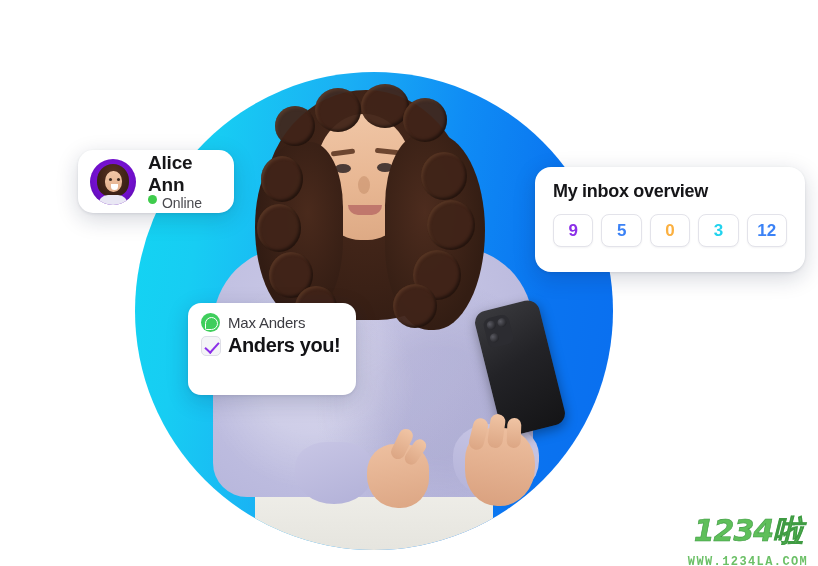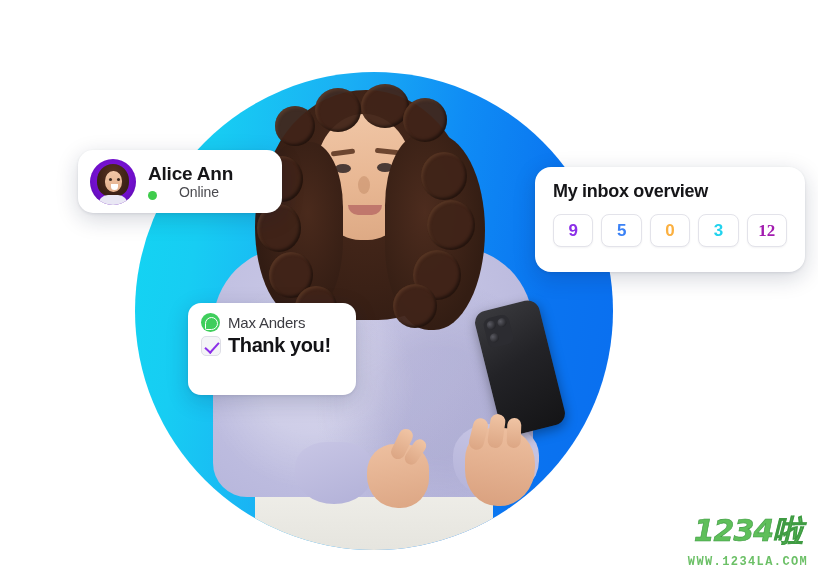--- a/index.html
+++ b/index.html
@@ -226,21 +226,21 @@
     position: absolute;
     background: #ffffff;
     border-radius: 14px;
     box-shadow: 0 6px 22px rgba(18, 30, 60, .18), 0 1px 3px rgba(18,30,60,.10);
   }
 
   
   #contact-card {
     left: 78px;
     top: 150px;
-    width: 204px;
+    width: 156px;
     height: 63px;
     border-radius: 15px;
     display: flex;
     align-items: center;
     padding: 0 12px;
   }
   #contact-avatar {
     width: 46px;
     height: 46px;
     border-radius: 50%;
@@ -270,22 +270,22 @@
   #contact-text { margin-left: 12px; }
   #contact-name {
     font-size: 19px;
     font-weight: 700;
     color: #161618;
     letter-spacing: -.2px;
     line-height: 1.15;
   }
   #contact-status-row {
     display: flex;
-    align-items: flex-end;
-    gap: 22px;
+    align-items: flex-start;
+    gap: 5px;
     margin-top: 0;
   }
   #status-dot {
     width: 9px; height: 9px;
     border-radius: 50%;
     background: #3fcc4c;
     flex: 0 0 auto;
   }
   #contact-status {
     font-size: 14px;
@@ -500,32 +500,32 @@
     </div>
   </div>
 
   <div class="card" id="inbox-card">
     <div id="inbox-title">My inbox overview</div>
     <div id="inbox-badges">
       <div class="badge" style="color: rgb(139, 47, 232);">9</div>
       <div class="badge" style="color: rgb(59, 130, 246);">5</div>
       <div class="badge" style="color: rgb(251, 176, 64);">0</div>
       <div class="badge" style="color: rgb(34, 211, 238);">3</div>
-      <div class="badge" style="color: #a21caf; font-family: Liberation Serif, serif;">12</div>
+      <div class="badge" style="color: #3b82f6;">12</div>
     </div>
   </div>
 
   <div class="card" id="message-card">
     <div id="msg-sender-row">
       <span id="whatsapp-icon"></span>
       <span id="msg-sender">Max Anders</span>
     </div>
     <div id="msg-body-row">
       <span id="check-icon"></span>
-      <span id="msg-text">Thank you!</span>
+      <span id="msg-text">Anders you!</span>
     </div>
   </div>
 
   <div id="watermark">
     <div id="wm-main">1234啦</div>
     <div id="wm-sub">WWW.1234LA.COM</div>
   </div>
 
 </div>
 

